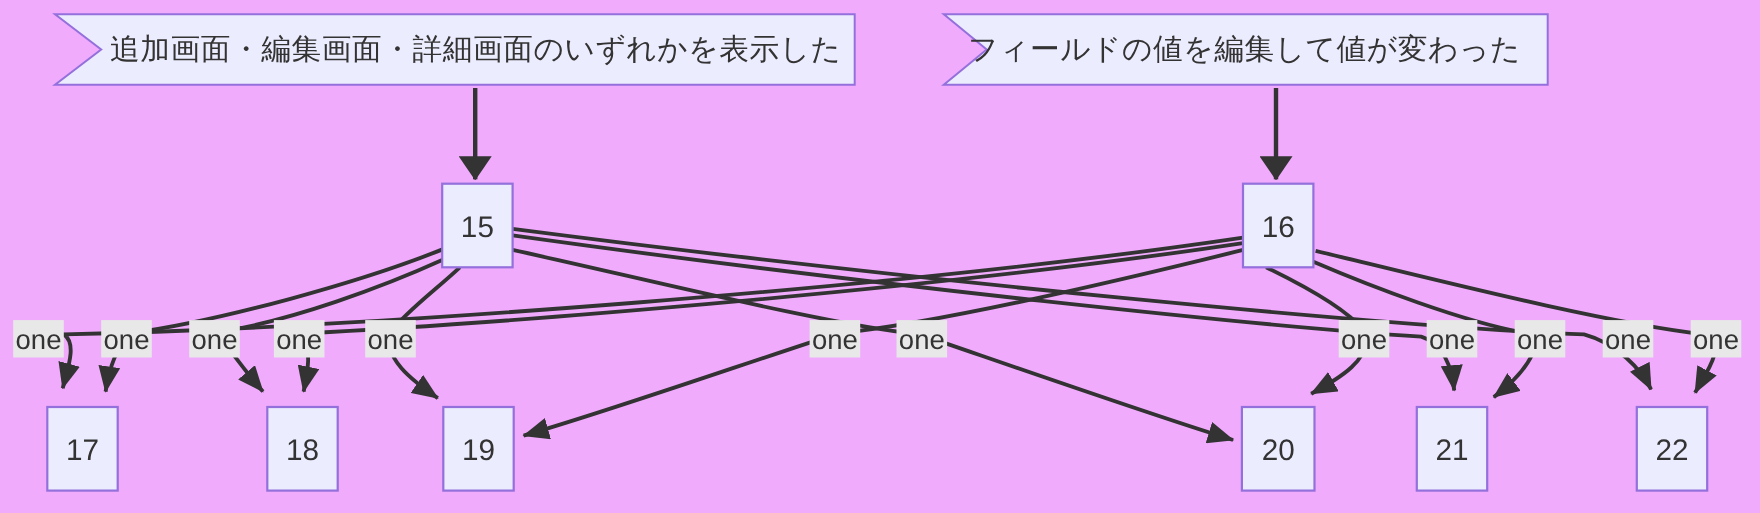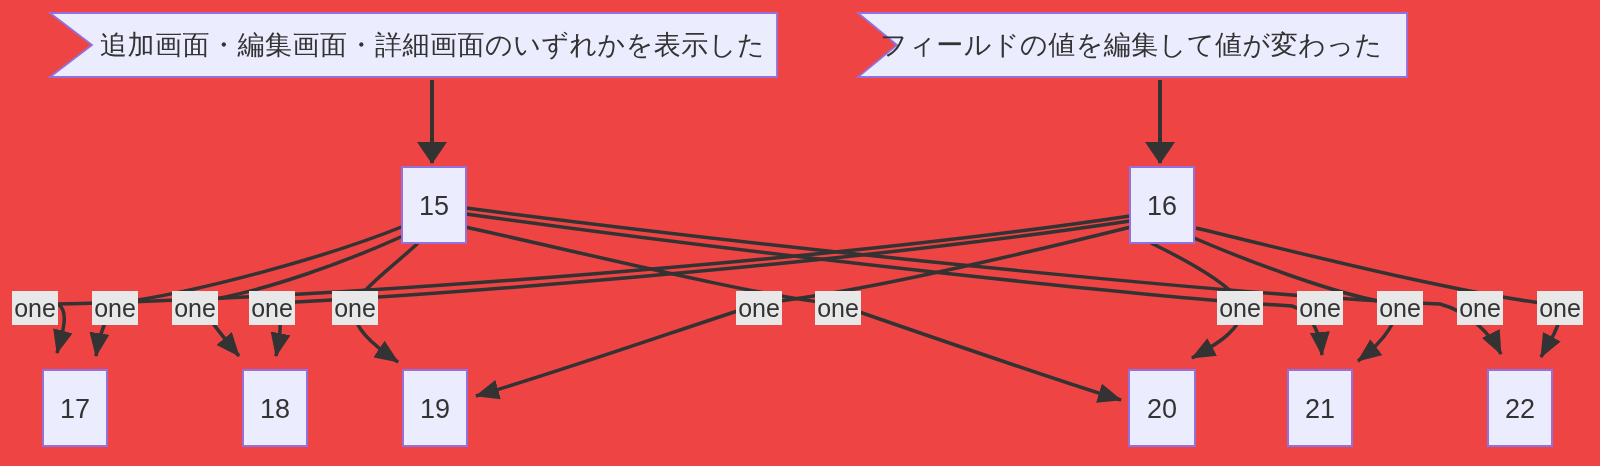--- a/index.html
+++ b/index.html
@@ -1,16 +1,16 @@
 <!DOCTYPE html>
 <html><head>
 <meta charset="utf-8">
 <style>
   html,body{margin:0;padding:0;background:#ffffff;}
-  .canvas-wrap{width:1600px;height:466px;position:relative;overflow:hidden;background:#ef4444;}
+  .canvas-wrap{width:1600px;height:466px;position:relative;overflow:hidden;background:#f0abfc;}
   svg{display:block;}
   .edge{fill:none;stroke:#333333;stroke-width:3.5px;}
   .banner-edge{fill:none;stroke:#333333;stroke-width:4px;}
   .node-rect{fill:#ECECFF;stroke:#9370DB;stroke-width:2px;}
   .banner-shape{fill:#ECECFF;stroke:#9370DB;stroke-width:1.8px;}
   .node-text{fill:#333333;font-family:"Liberation Sans",sans-serif;font-size:27px;}
   .banner-text{fill:#333333;font-family:"Liberation Sans",sans-serif;font-size:27px;letter-spacing:.5px;}
   .edge-label-bg{fill:#E8E8E8;}
   .edge-label-text{fill:#333333;font-family:"Liberation Sans",sans-serif;font-size:25px;}
   text{user-select:none;}

